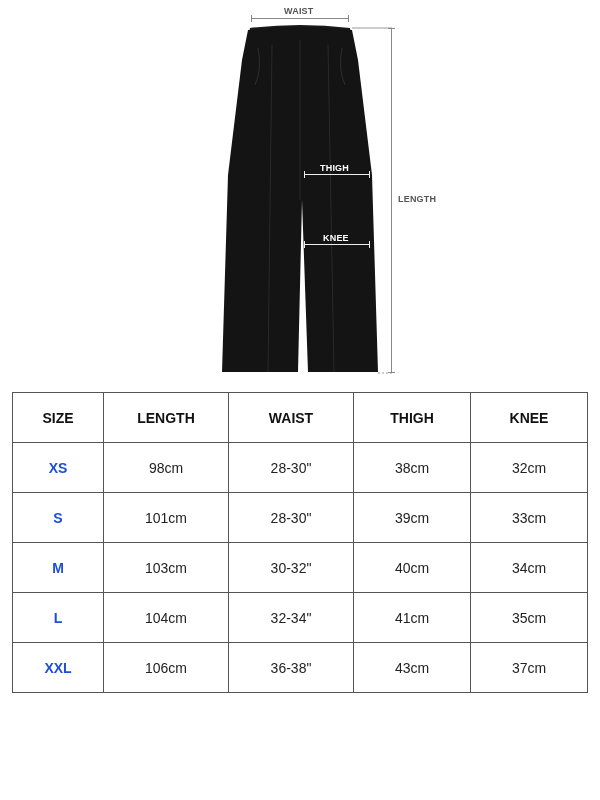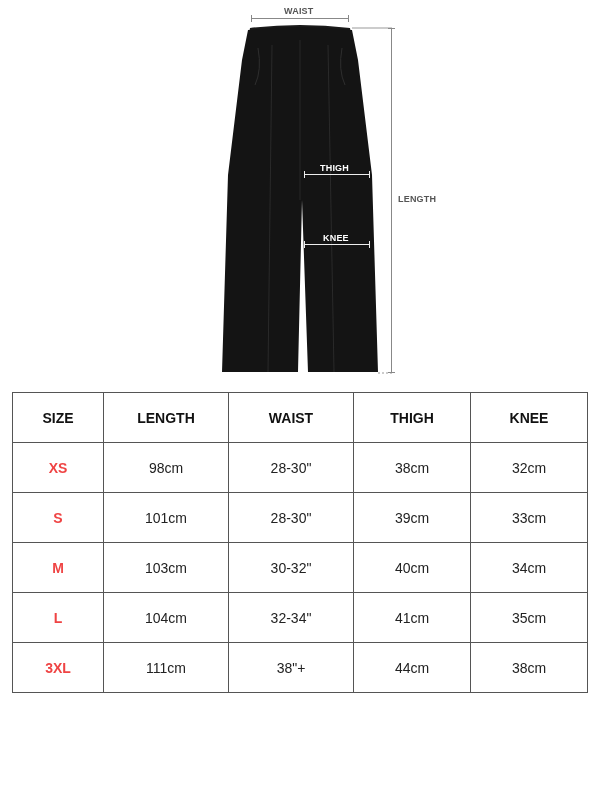--- a/index.html
+++ b/index.html
@@ -10,21 +10,21 @@
   .hline { position:absolute; height:1px; background:#888; }
   .hline.white { background:#eee; }
   .hline::before, .hline::after { content:""; position:absolute; top:-3px; width:1px; height:7px; background:inherit; }
   .hline::before { left:0; } .hline::after { right:0; }
   .vline { position:absolute; width:1px; background:#888; }
   .vline::before, .vline::after { content:""; position:absolute; left:-3px; height:1px; width:7px; background:#888; }
   .vline::before { top:0; } .vline::after { bottom:0; }
   table.size { position:absolute; left:12px; top:392px; width:575px; border-collapse:collapse; table-layout:fixed; }
   table.size td, table.size th { border:1px solid #555; height:49px; text-align:center; font-size:14px; color:#222; padding:0; }
   table.size th { font-weight:bold; color:#111; }
-  table.size td.size-cell { font-weight:bold; color:#ef4444; }
+  table.size td.size-cell { font-weight:bold; color:#1d4ed8; }
 </style>
 </head>
 <body>
 
 <div class="figure">
   <svg width="600" height="385" style="position:absolute;left:0;top:0">
 
     <path d="M250 28 Q300 22 350 28 L352 40 Q300 36 248 40 Z" fill="#1a1a1a"></path>
 
     <path d="M248 30 Q300 24 352 30 L358 60 L372 175 L378 372 L308 372 L302 200 L298 372 L222 372 L228 175 L242 60 Z" fill="#141414"></path>
@@ -92,20 +92,20 @@
       <td>34cm</td>
     </tr>
     <tr>
       <td class="size-cell">L</td>
       <td>104cm</td>
       <td>32-34"</td>
       <td>41cm</td>
       <td>35cm</td>
     </tr>
     <tr>
-      <td class="size-cell">3XL</td>
-      <td>111cm</td>
-      <td>38"+</td>
-      <td>44cm</td>
-      <td>38cm</td>
+      <td class="size-cell">XXL</td>
+      <td>106cm</td>
+      <td>36-38"</td>
+      <td>43cm</td>
+      <td>37cm</td>
     </tr>
   </tbody>
 </table>
 
 </body></html>

